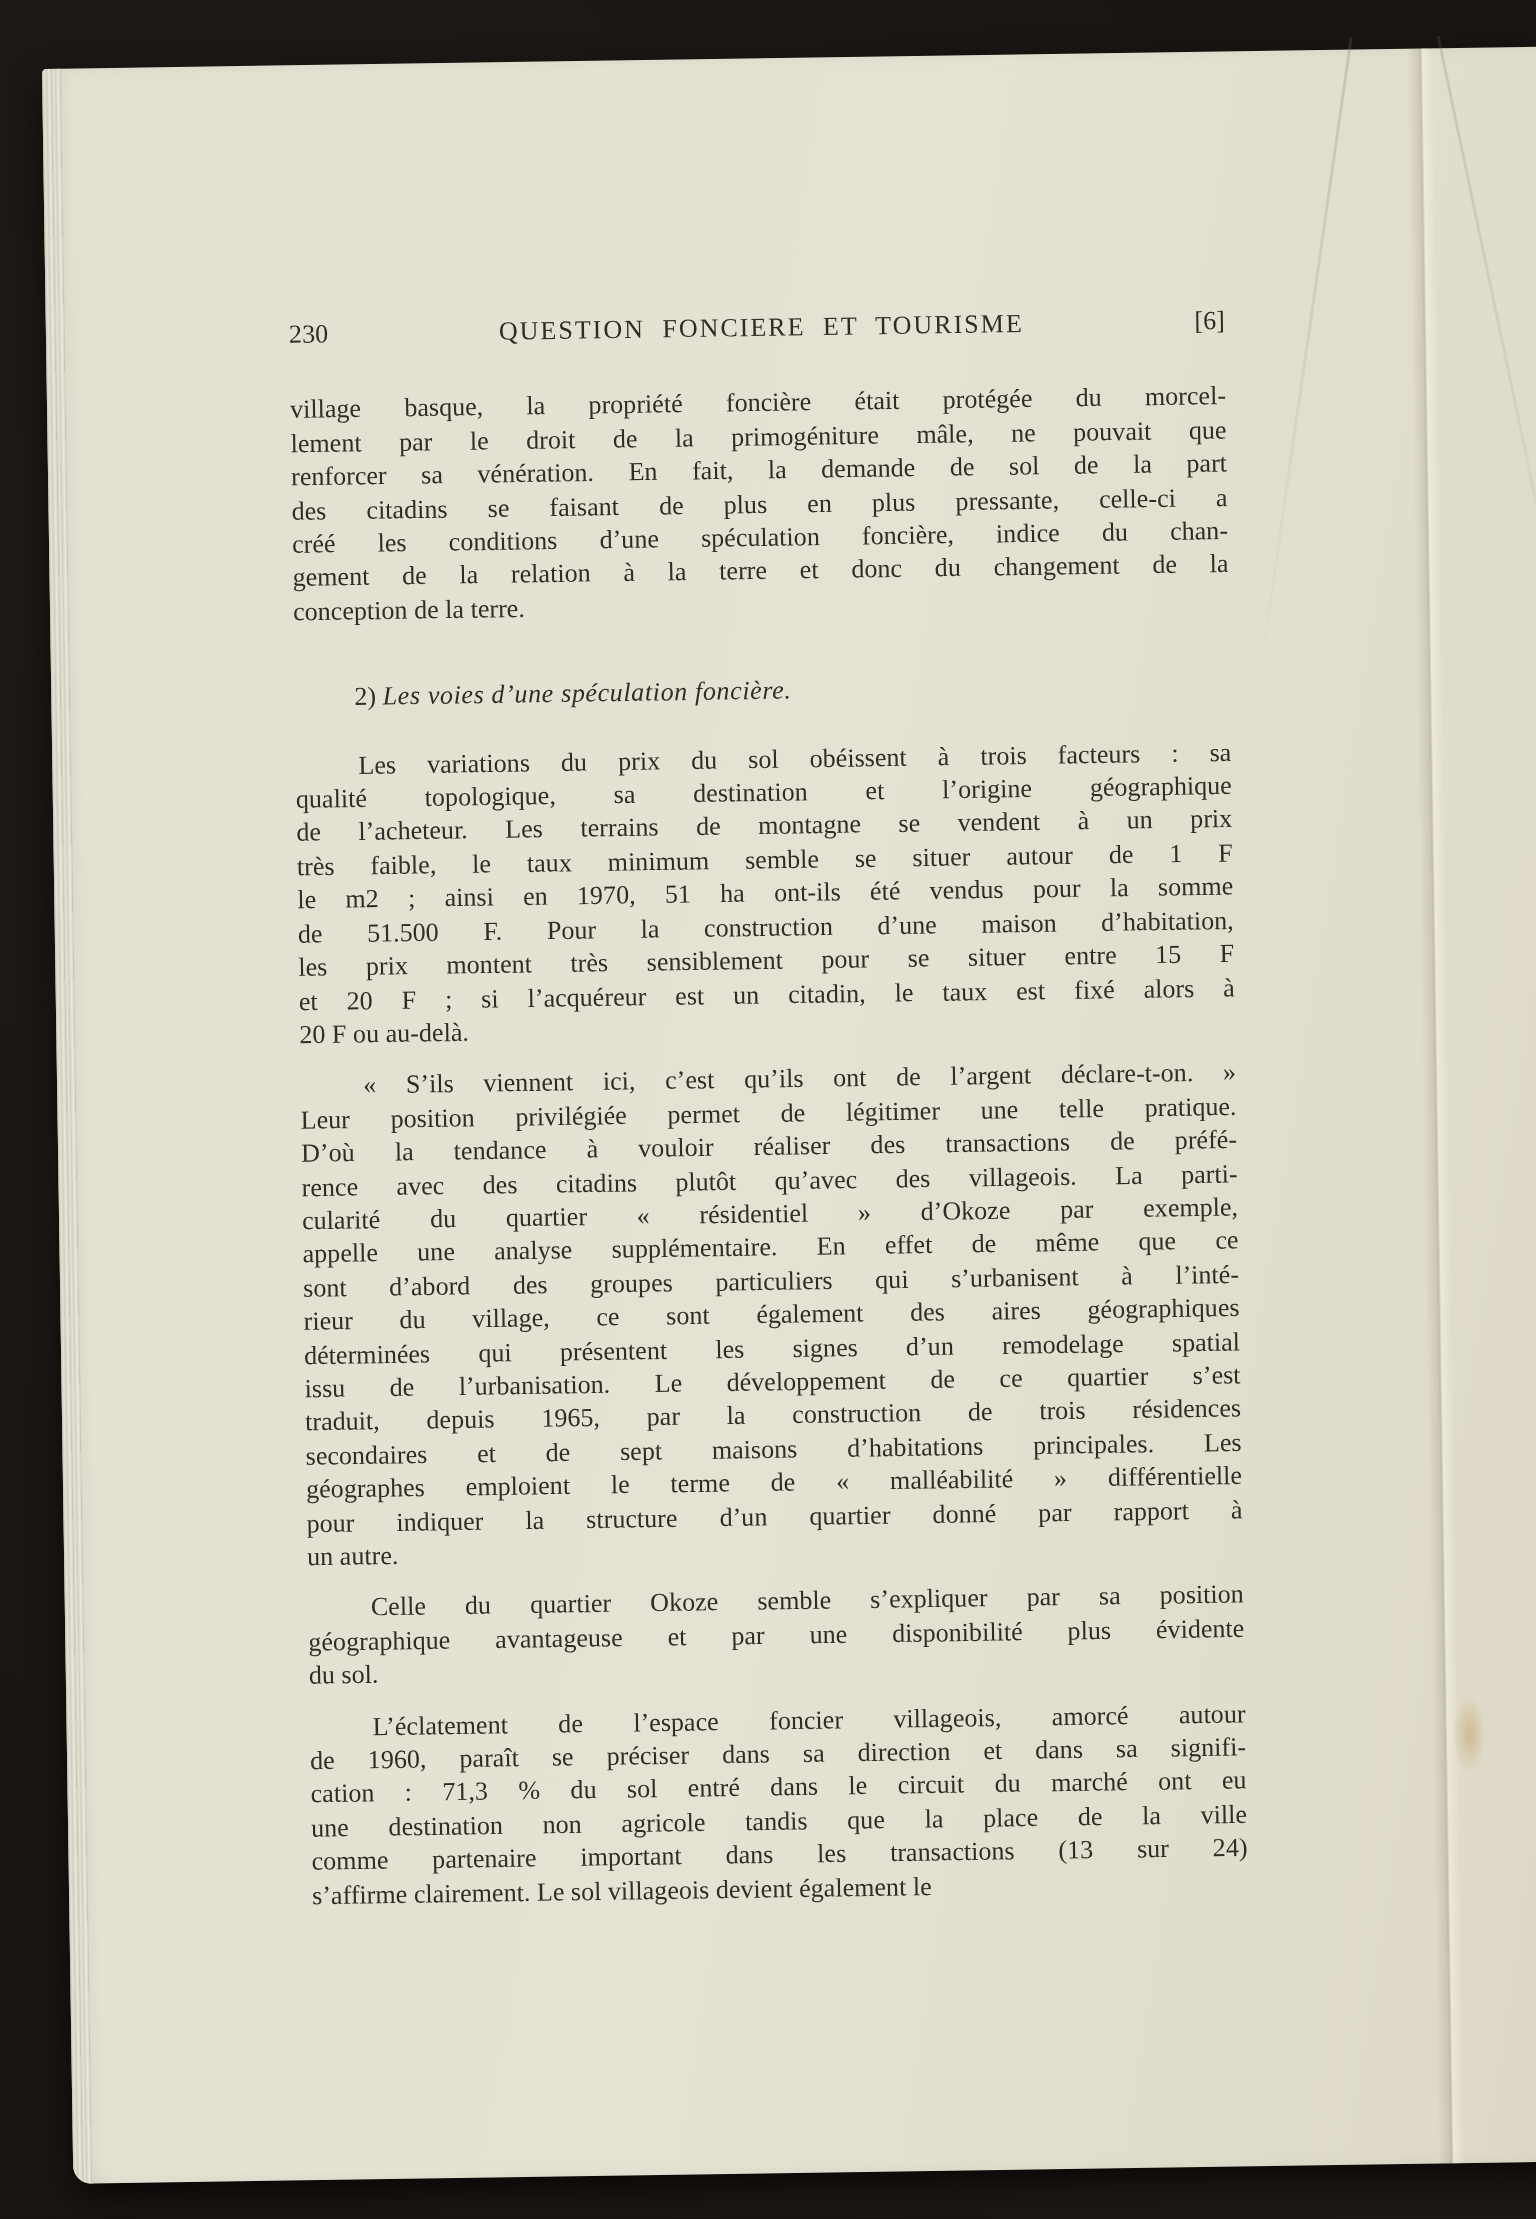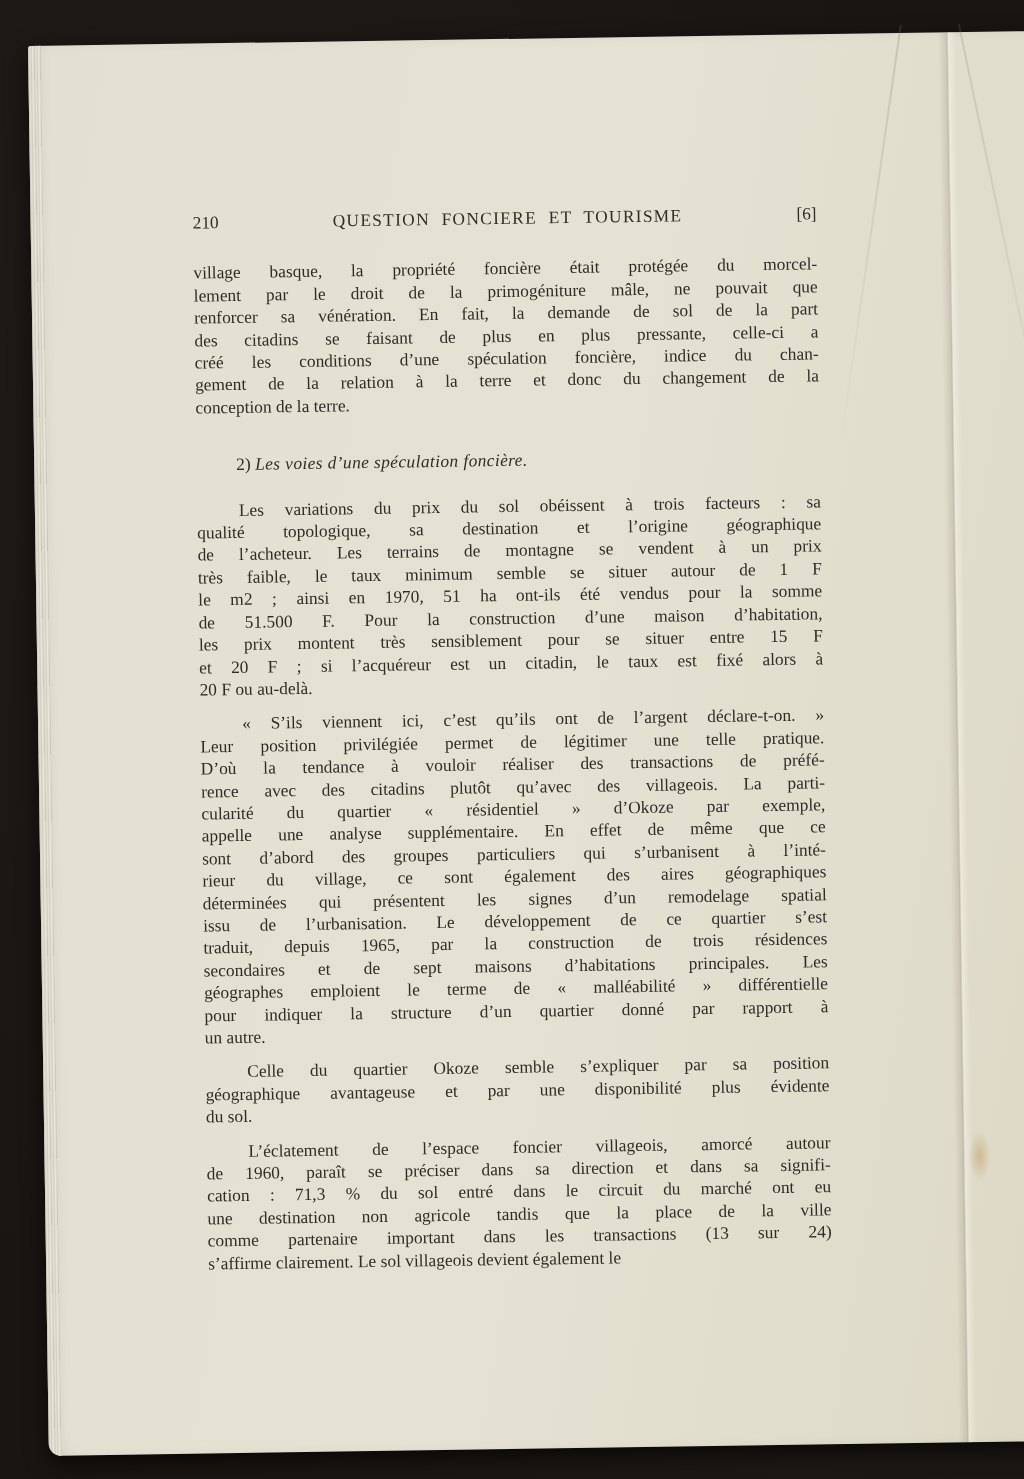--- a/index.html
+++ b/index.html
@@ -130,21 +130,21 @@
   <div class="paper">
     <div class="edge-stack"></div>
     <div class="crease-v"></div>
     <div class="crease-d1"></div>
     <div class="crease-d2"></div>
     <div class="stain"></div>
 
     <div class="text-block">
 
       <div class="page-header">
-        <span class="page-number">210</span>
+        <span class="page-number">230</span>
         <span class="running-title">QUESTION FONCIERE ET TOURISME</span>
         <span class="bracket-ref">[6]</span>
       </div>
 
       <div class="para">
           <div class="tline">village basque, la propriété foncière était protégée du morcel-</div>
           <div class="tline">lement par le droit de la primogéniture mâle, ne pouvait que</div>
           <div class="tline">renforcer sa vénération. En fait, la demande de sol de la part</div>
           <div class="tline">des citadins se faisant de plus en plus pressante, celle-ci a</div>
           <div class="tline">créé les conditions d’une spéculation foncière, indice du chan-</div>

